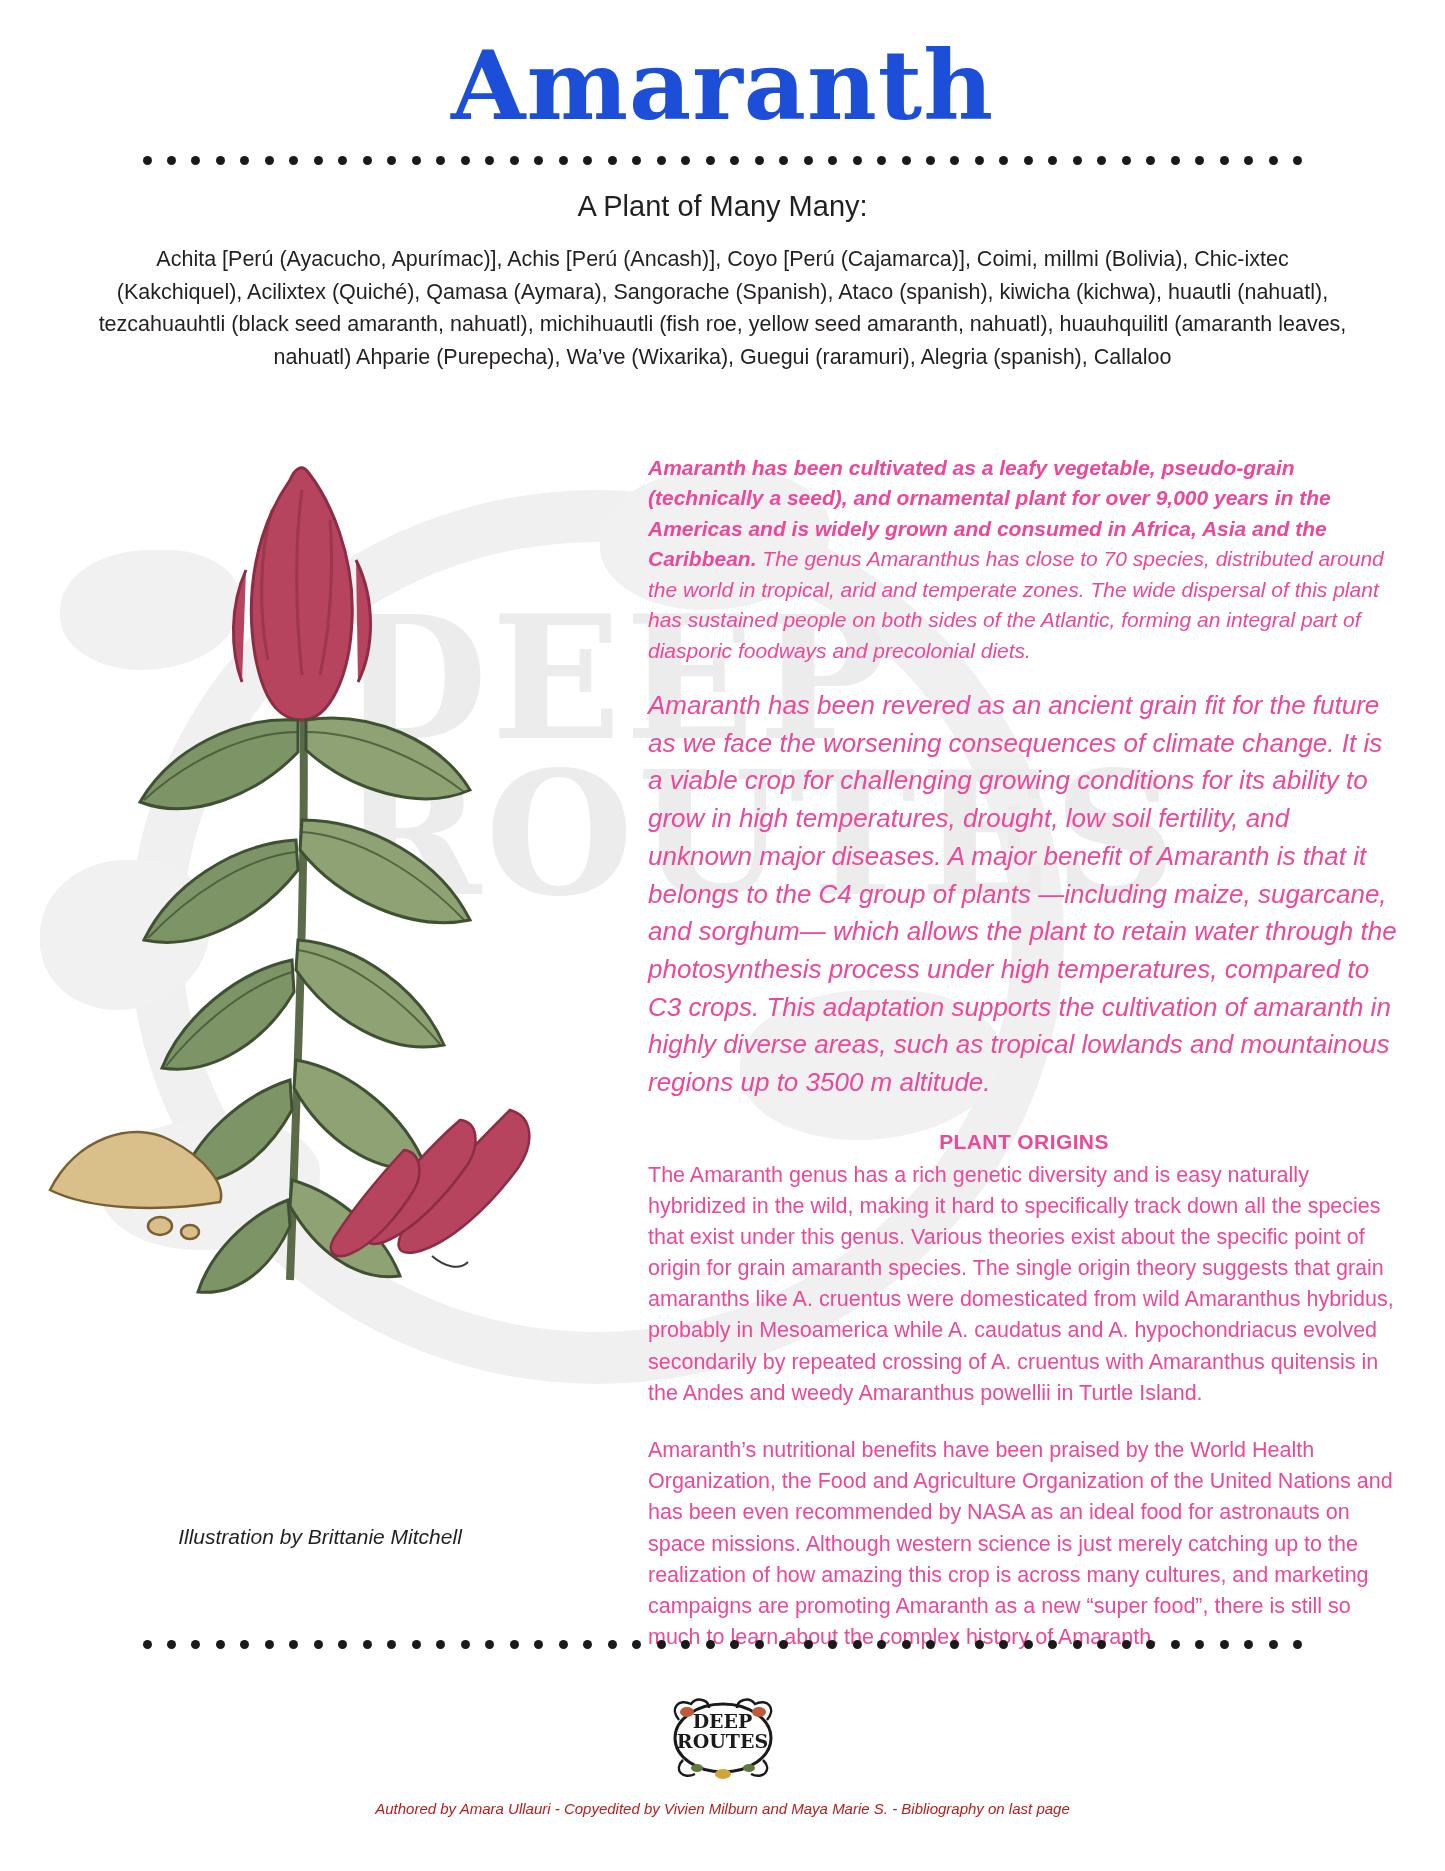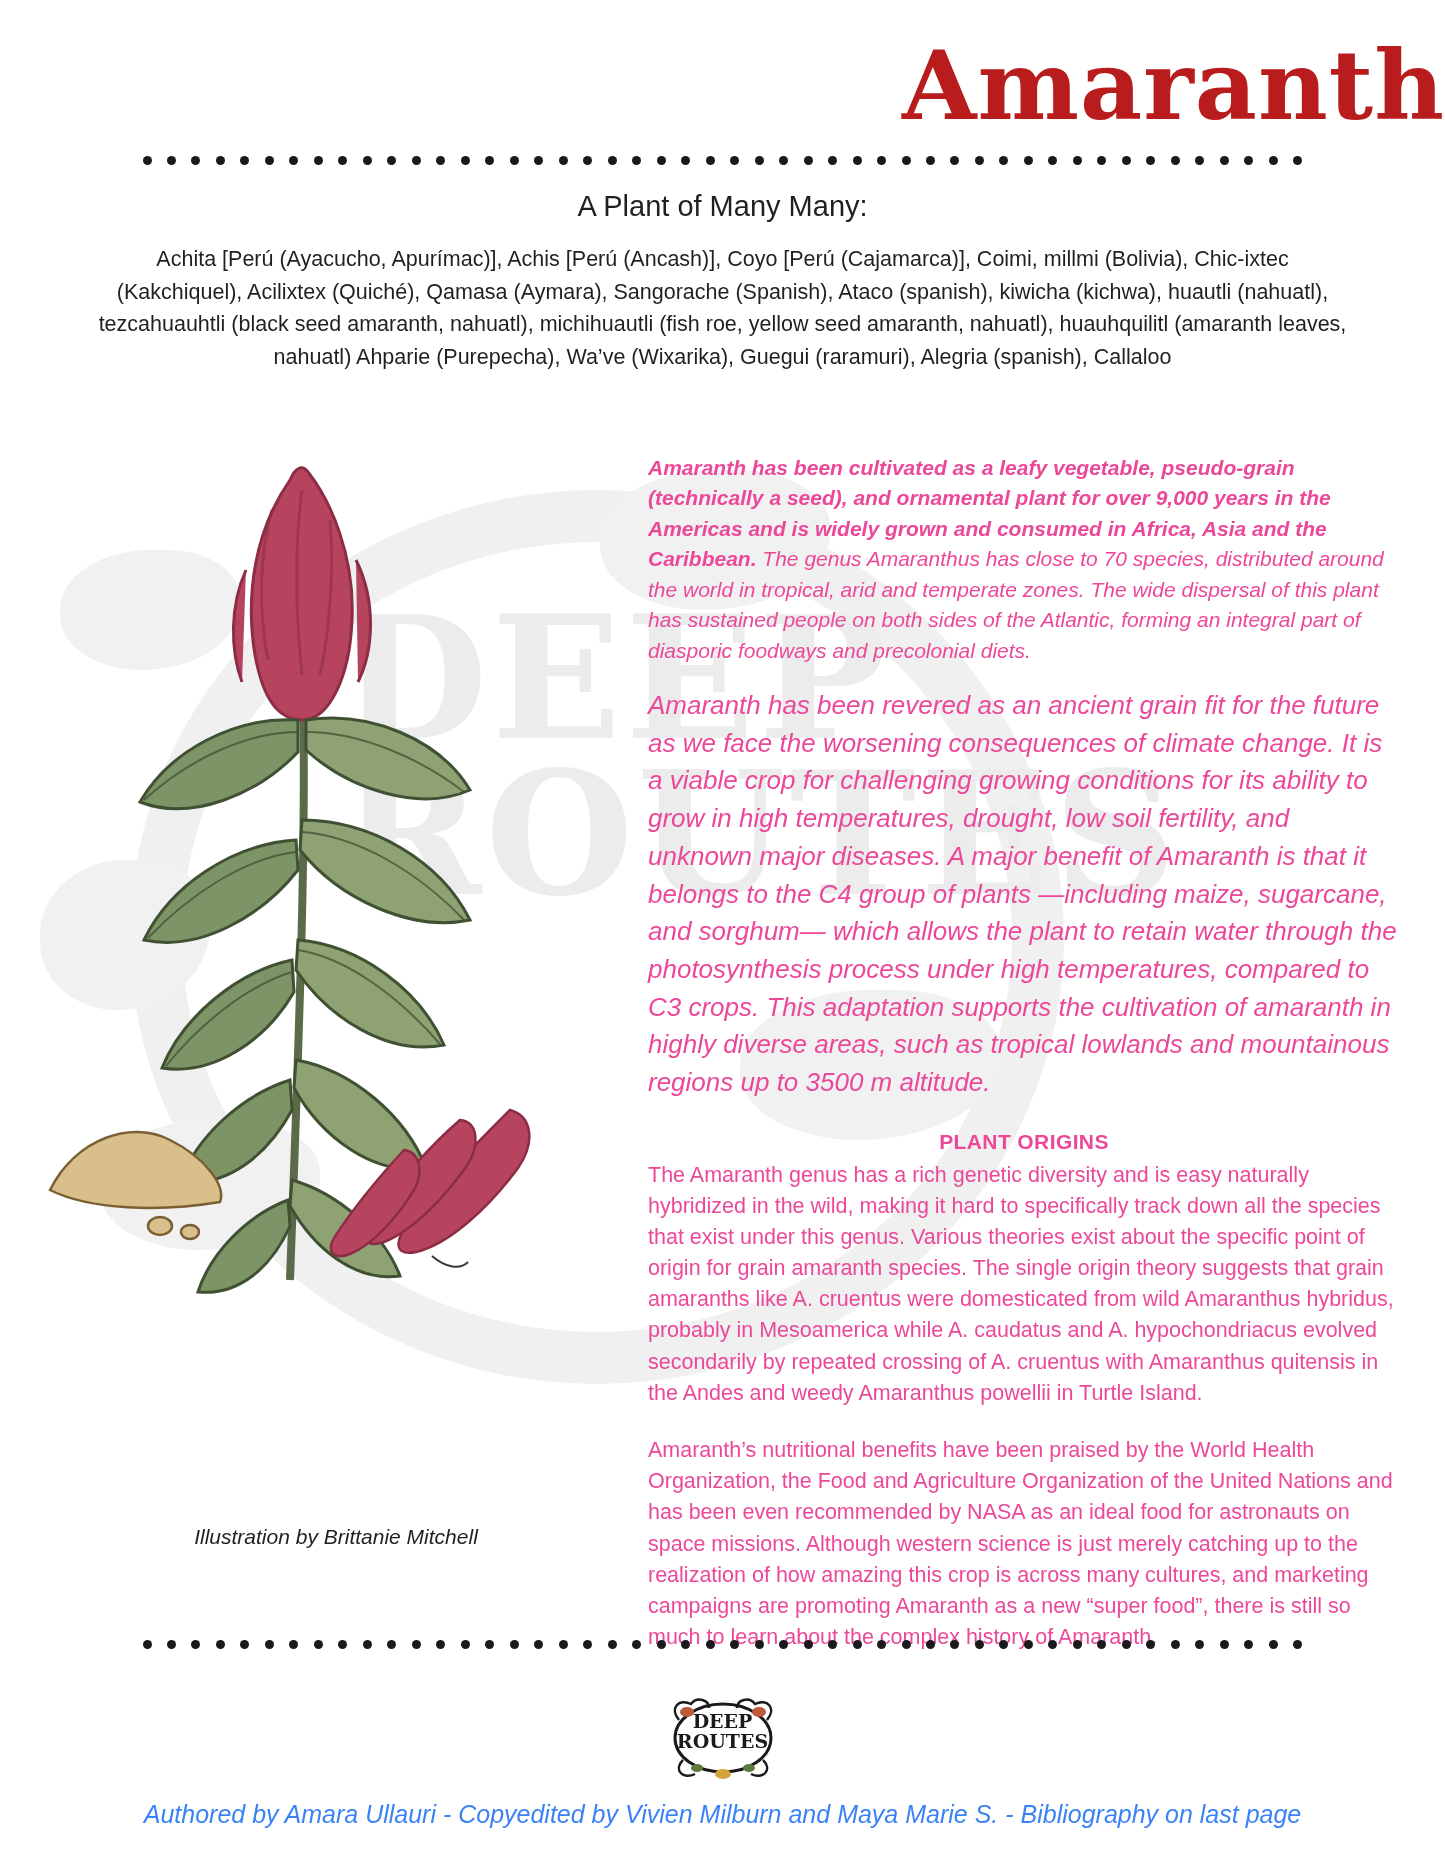--- a/index.html
+++ b/index.html
@@ -17,28 +17,28 @@
   }
 
   .page {
     position: absolute;
     inset: 0;
     background: #ffffff;
   }
 
   
   .title {
-    text-align: right;
+    text-align: center;
     font-family: "DejaVu Serif", serif;
     font-weight: 700;
     font-size: 96px;
     letter-spacing: 1px;
     line-height: 1;
     margin: 38px 0 0 0;
-    color: #b91c1c;
+    color: #1d4ed8;
   }
 
   
   .dot-rule {
     display: flex;
     justify-content: space-between;
     margin: 22px auto 0 auto;
     width: 1160px;
     height: 10px;
   }
@@ -109,21 +109,21 @@
   
   .illustration {
     position: absolute;
     left: 40px;
     top: 420px;
     width: 560px;
     height: 1070px;
   }
   .caption {
     position: absolute;
-    left: 56px;
+    left: 40px;
     top: 1525px;
     width: 560px;
     text-align: center;
     font-style: italic;
     font-size: 21px;
     color: #231f20;
   }
 
   
   .body-col {
@@ -190,22 +190,22 @@
     color: #1a1a1a;
   }
 
   .footer {
     position: absolute;
     left: 0;
     right: 0;
     top: 1800px;
     text-align: center;
     font-style: italic;
-    font-size: 25px;
-    color: #3b82f6;
+    font-size: 15px;
+    color: #b91c1c;
   }
 
   .dot-rule-wrap-bottom {
     position: absolute;
     left: 0;
     right: 0;
     top: 1640px;
   }
 </style>
 </head>

